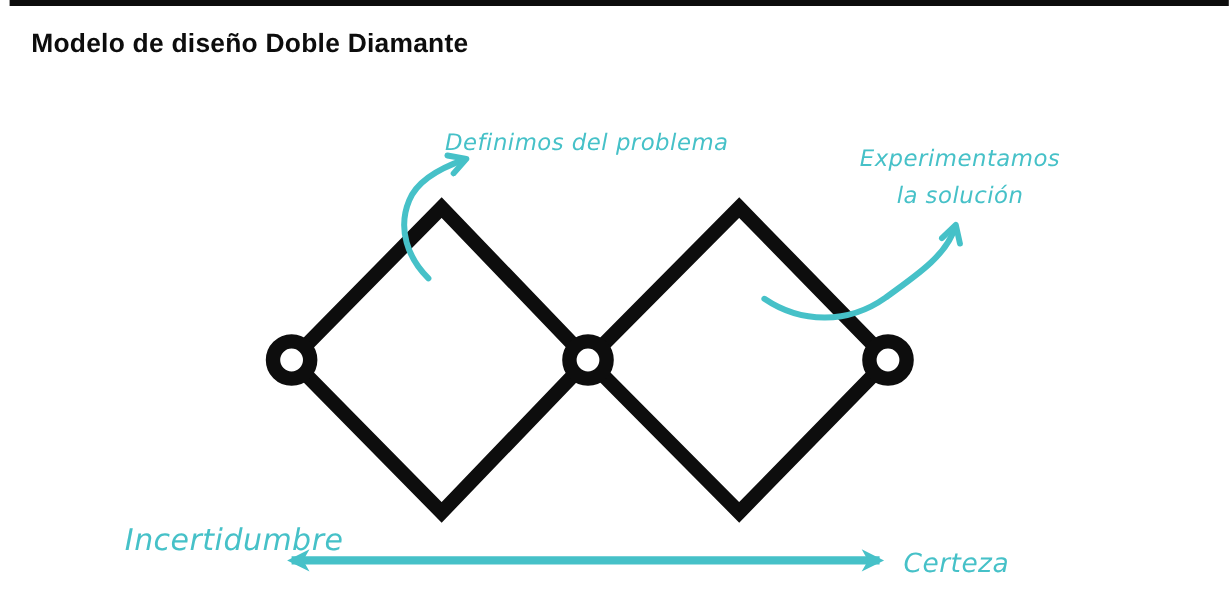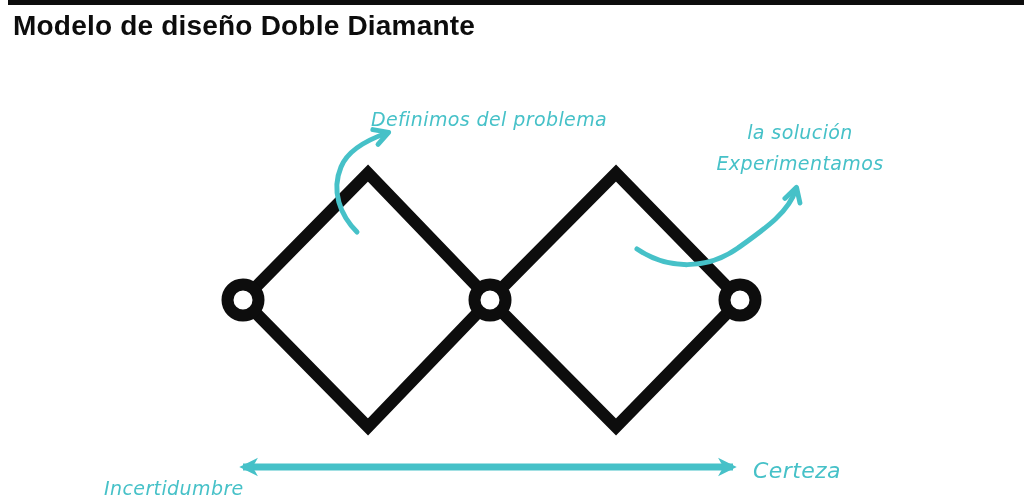--- a/index.html
+++ b/index.html
@@ -7,42 +7,42 @@
     width: 1024px; height: 503px; position: relative; overflow: hidden;
     font-family: "Liberation Sans", "DejaVu Sans", sans-serif;
     background: var(--background, #ffffff);
   }
   .top-bar {
     position: absolute; top: 0; left: 8px; right: 0; height: 5px;
     background: var(--ink-black, #0d0d0d);
   }
   .page-title {
     position: absolute; left: 13px; top: 10px;
-    font-size: 28px; font-weight: bold; letter-spacing: 0.2px;
-    color: var(--ink-black, #131313); margin: 0;
+    font-size: 22px; font-weight: bold; letter-spacing: 0.2px;
+    color: var(--ink-black, #131313); margin: 13px;
     font-family: "Liberation Sans", "DejaVu Sans", sans-serif;
   }
   .diagram-svg { position: absolute; left: 0; top: 0; }
   .hand {
     position: absolute;
     font-family: "DejaVu Sans", sans-serif;
     font-style: italic;
     color: var(--accent-teal, #46c1c8);
     letter-spacing: 0.4px;
     white-space: nowrap;
   }
   .annotation-problem {
     left: 489px; top: 119px; transform: translate(-50%, -50%);
     font-size: 19px;
   }
   .annotation-solution {
     left: 800px; top: 148px; transform: translate(-50%, -50%);
     font-size: 19px; text-align: center; line-height: 31px;
   }
-  .axis-label-left  { left: 104px; top: 450px; transform: translateY(-50%); font-size: 19px; margin-top: 38px; }
+  .axis-label-left  { left: 104px; top: 450px; transform: translateY(-50%); font-size: 25px; }
   .axis-label-right { left: 753px; top: 470px; transform: translateY(-50%); font-size: 22px; }
 </style>
 </head>
 <body>
 
 <div class="top-bar"></div>
 
 <h1 class="page-title">Modelo de diseño Doble Diamante</h1>
 
 <svg class="diagram-svg" width="1024" height="503" viewBox="0 0 1024 503" xmlns="http://www.w3.org/2000/svg">
@@ -65,19 +65,19 @@
 
   <path d="M357,232 C340,215 331,191 341,167 C347,152 364,141 387,133" fill="none" style="stroke:var(--accent-teal,#46c1c8)" stroke-width="5" stroke-linecap="round" marker-end="url(#chev)"></path>
   <path d="M637,249 C668,270 707,270 738,248 C766,228 789,212 796,189" fill="none" style="stroke:var(--accent-teal,#46c1c8)" stroke-width="5" stroke-linecap="round" marker-end="url(#chev)"></path>
 
   <line x1="243" y1="467" x2="733" y2="467" style="stroke:var(--accent-teal,#46c1c8)" stroke-width="7" marker-start="url(#tri)" marker-end="url(#tri)"></line>
 </svg>
 
 <div class="hand annotation-problem">Definimos del problema</div>
 
 <div class="hand annotation-solution">
+  <div>Experimentamos</div>
   <div>la solución</div>
-  <div>Experimentamos</div>
 </div>
 
 <div class="hand axis-label-left">Incertidumbre</div>
 
 <div class="hand axis-label-right">Certeza</div>
 
 </body></html>

